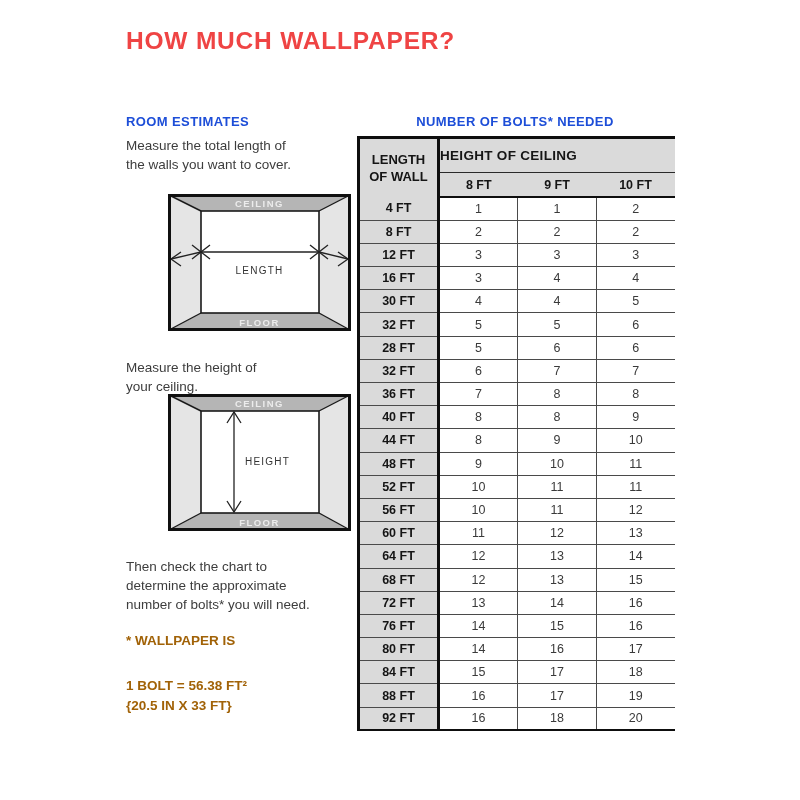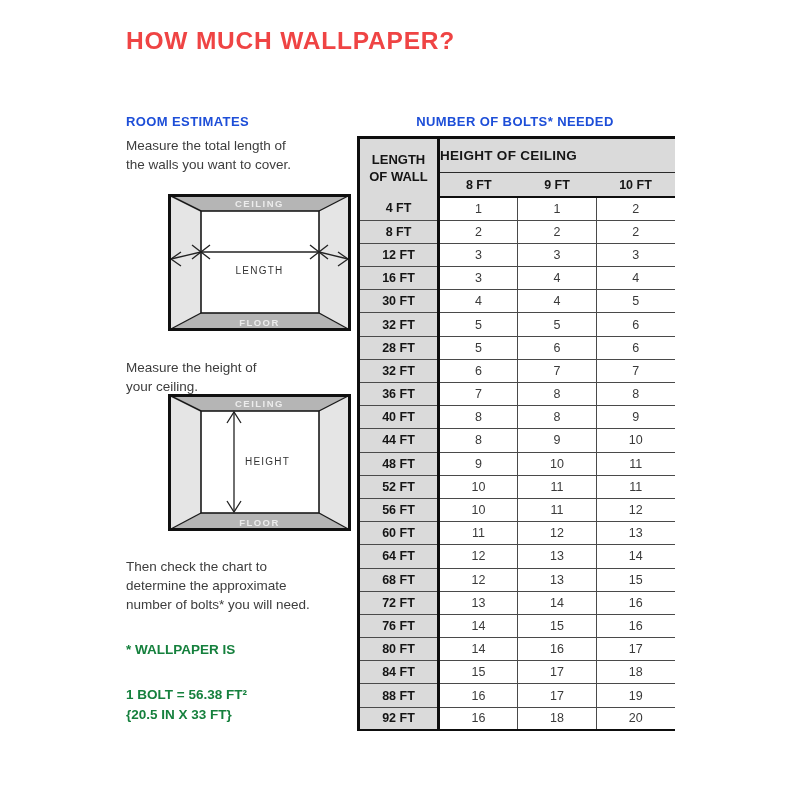--- a/index.html
+++ b/index.html
@@ -20,21 +20,21 @@
   .kicker.tablehead { left:357px; top:115px; width:316px; text-align:center; }
   .body-text {
     position:absolute; margin:0; font-size:13.5px; line-height:19px;
     color:#3d3d3d; white-space:pre-line;
   }
   .p1 { left:126px; top:136px; }
   .p2 { left:126px; top:344px;margin-top:14px; }
   .p3 { left:126px; top:546px;margin-top:11px; }
   .footnote {
     position:absolute; font-size:13.5px; line-height:20px;
-    font-weight:bold; color:#15803d;margin-top:9px;
+    font-weight:bold; color:#a16207;
   }
   .fn { left:126px; top:631px; }
   .fn .indent { padding-left:9px; }
   .bolt { left:126px; top:676px; }
   .diagram { position:absolute; width:221px; height:137px;margin-left:38px; }
   .d1 { left:130px; top:194px; }
   .d2 { left:130px; top:394px; }
   svg { display:block; font-family:inherit; }
   .room-label { font-size:9.5px; font-weight:bold; letter-spacing:1.5px; fill:#ececec; }
   .dim-label { font-size:10px; letter-spacing:1.2px; fill:#333333; }

